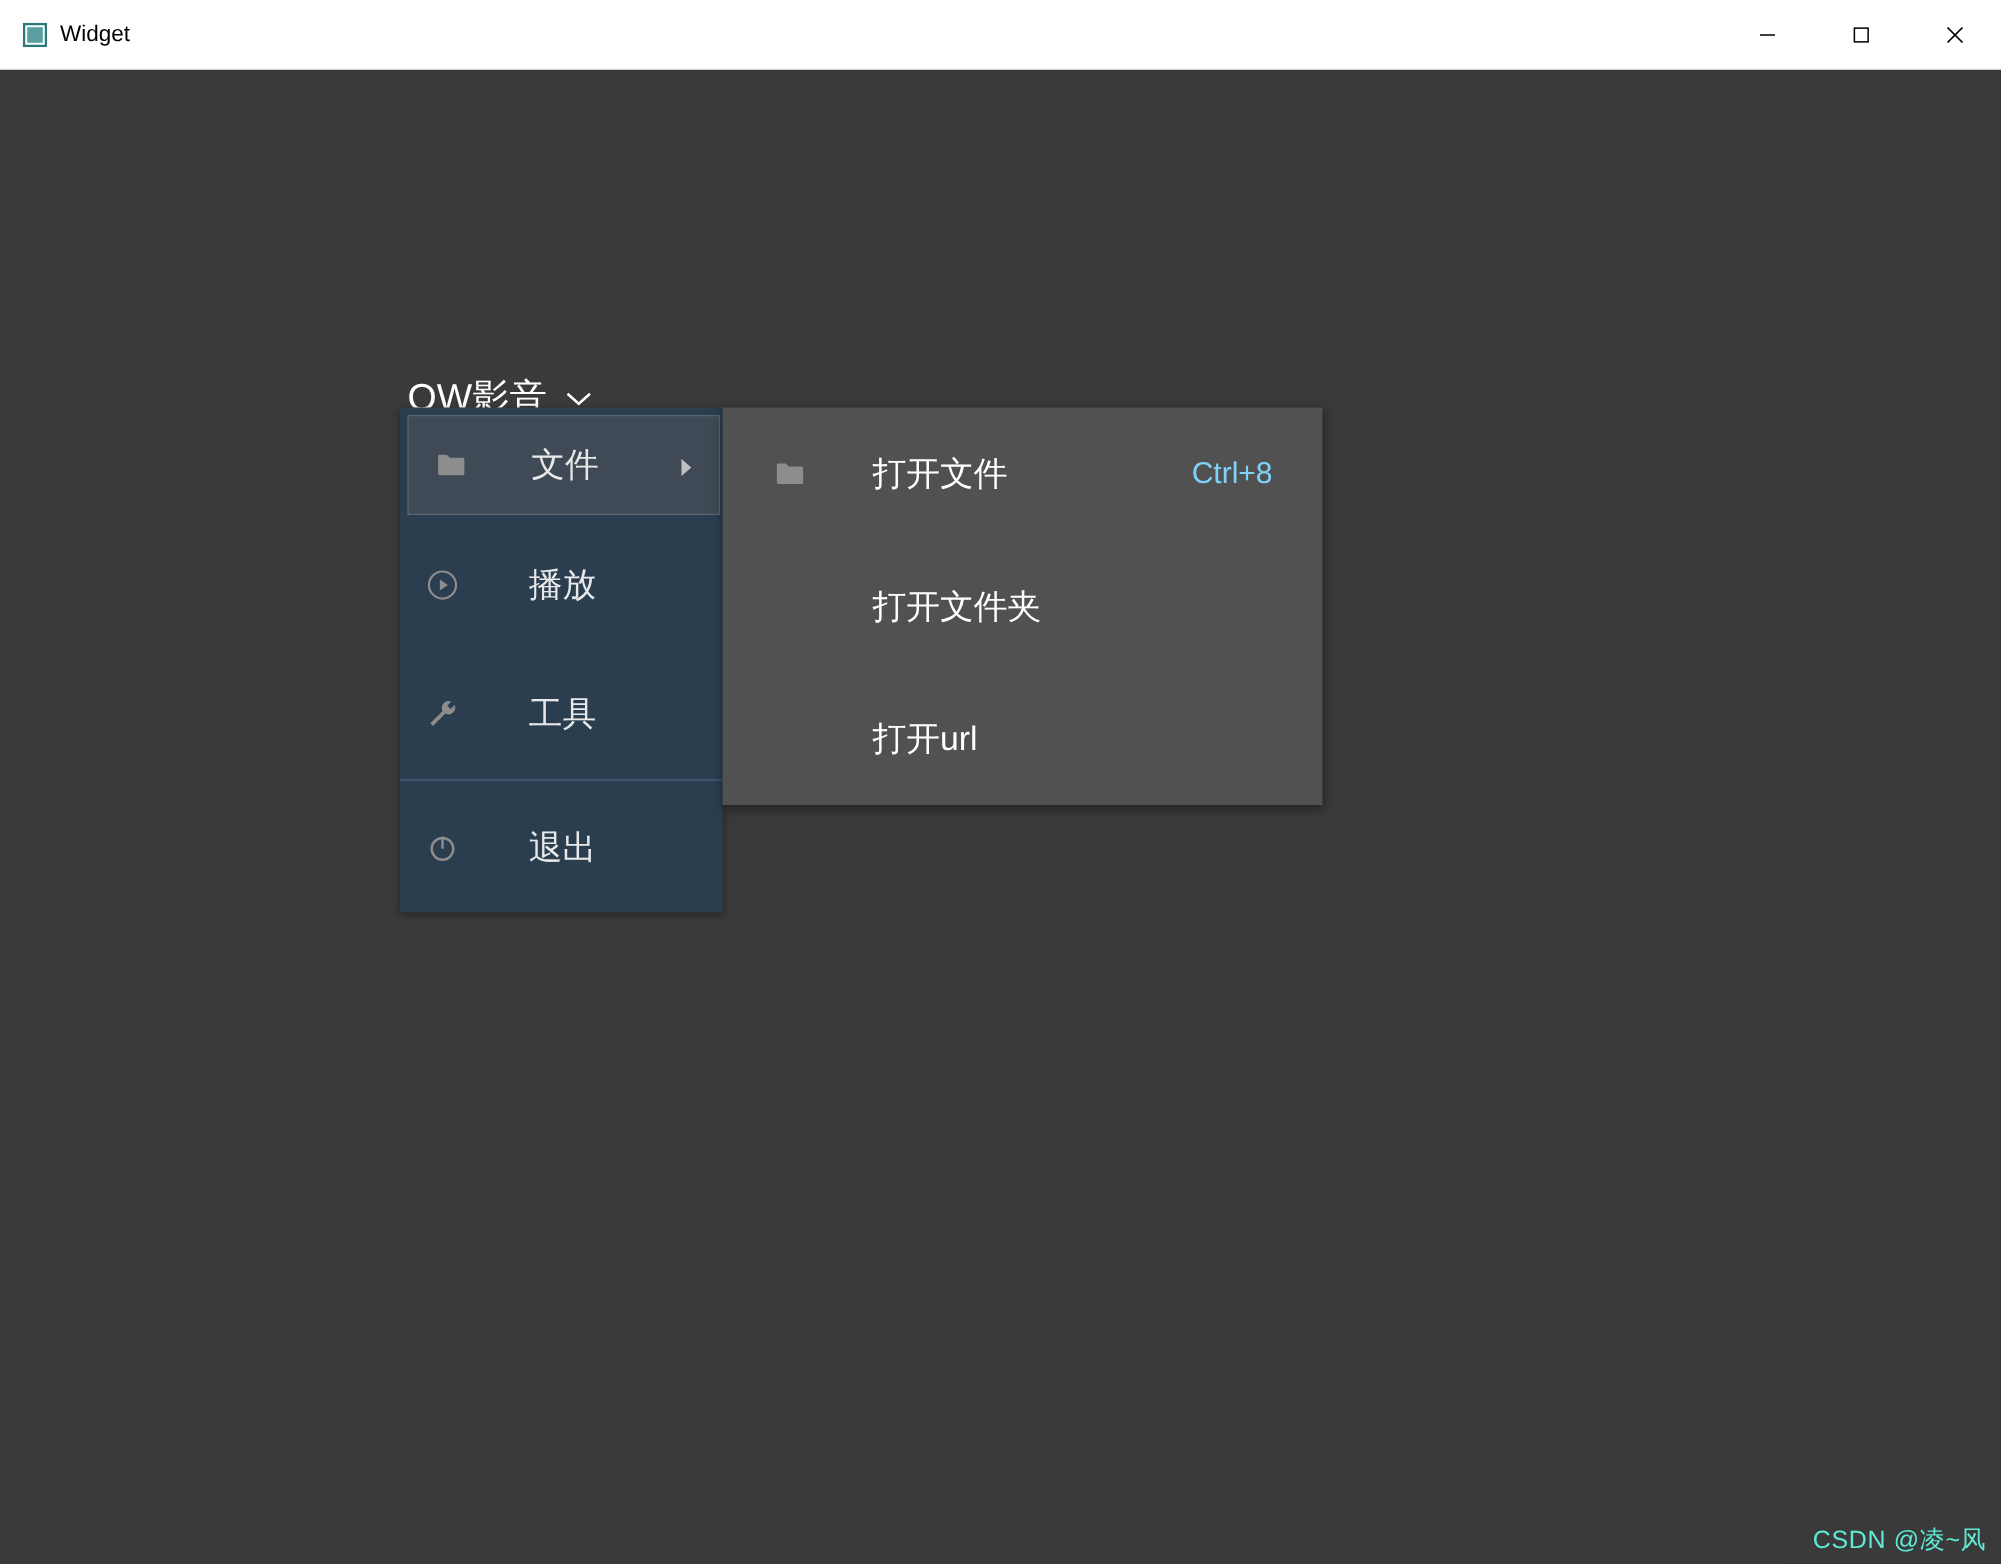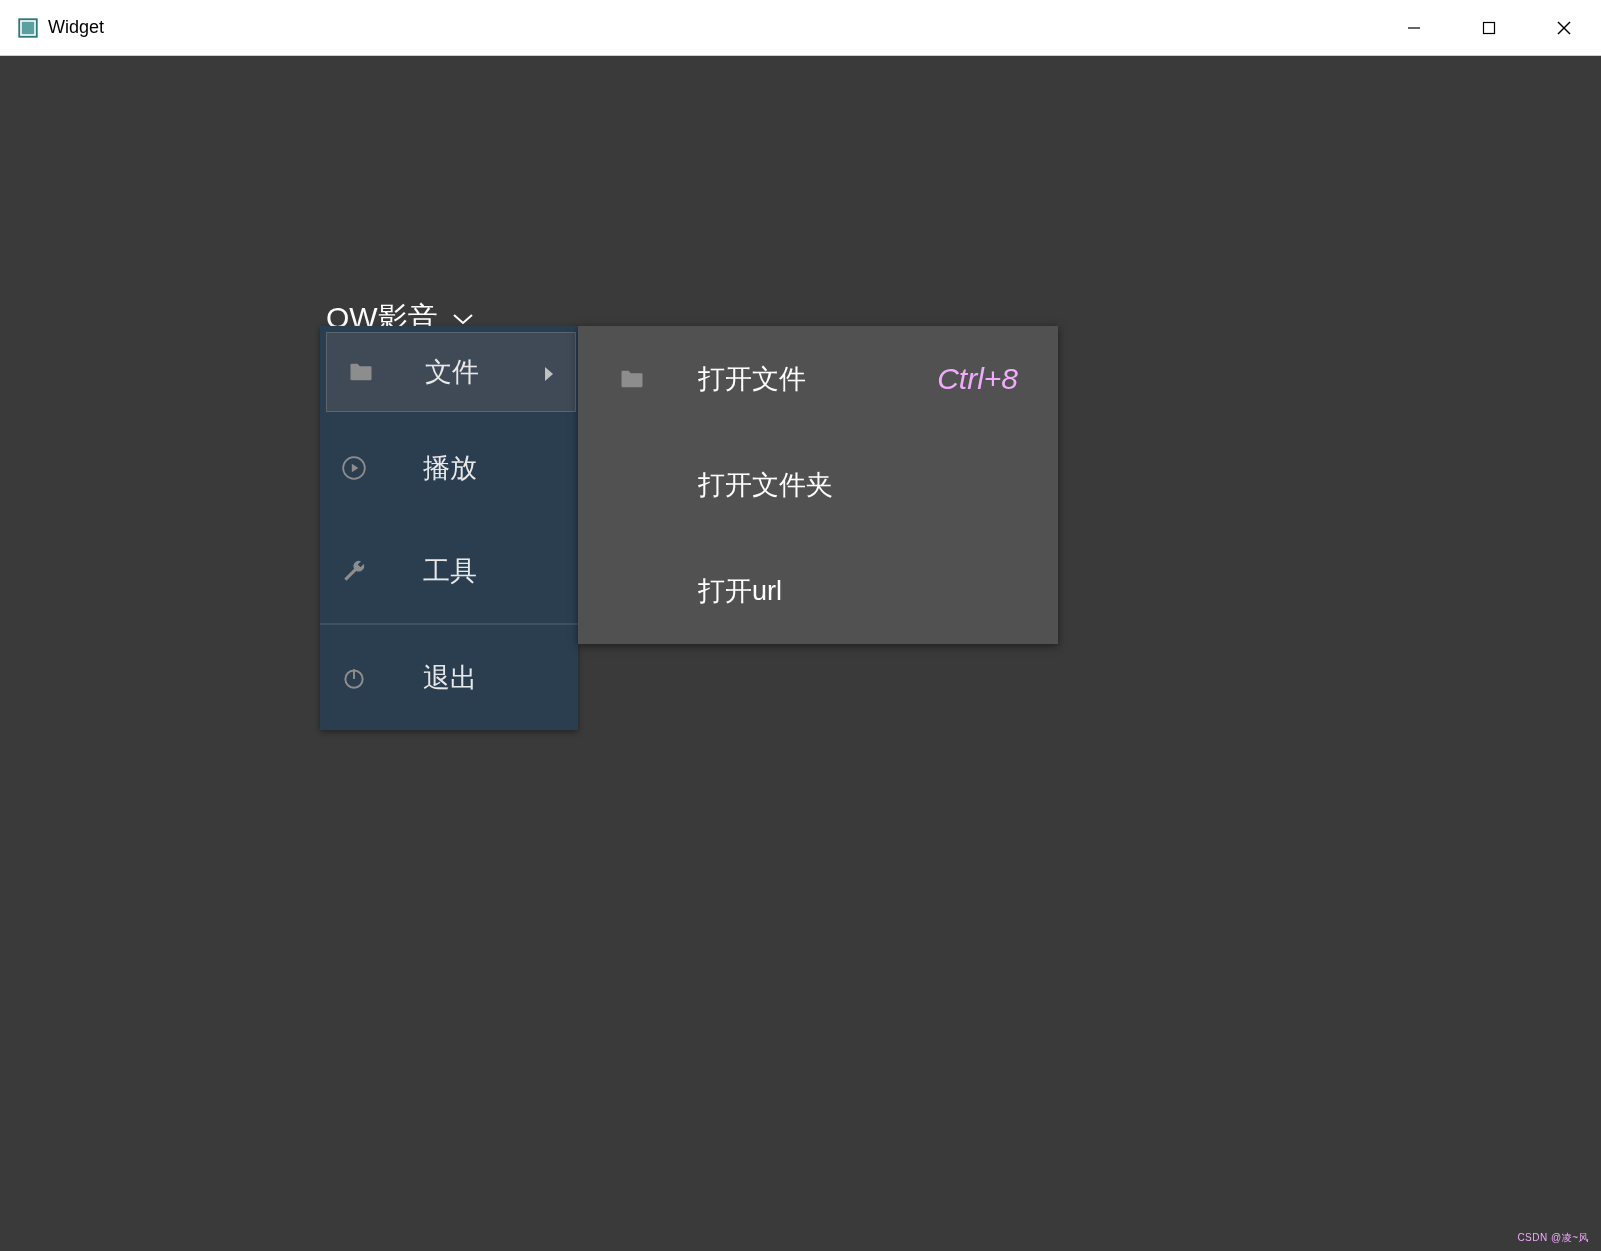--- a/index.html
+++ b/index.html
@@ -133,30 +133,29 @@
   .sub-icon {
     width: 50px;
     display: flex;
     color: #8d8d8d;
   }
   .sub-label {
     flex: 1;
     padding-left: 30px;
   }
   .sub-shortcut {
-    color: #f0abfc;
-    font-size: 30px;
-    font-style: italic;
+    color: #7dd3fc;
+    font-size: 24px;
   }
   .watermark {
     position: absolute;
     right: 12px;
     bottom: 8px;
-    color: #f0abfc;
-    font-size: 10px;
+    color: #5eead4;
+    font-size: 20px;
     letter-spacing: 0.5px;
     text-align: right;
   }
 </style>
 </head>
 <body>
 
 <div class="titlebar">
   <div class="app-icon">
     <svg viewBox="0 0 16 16" width="20" height="20">

